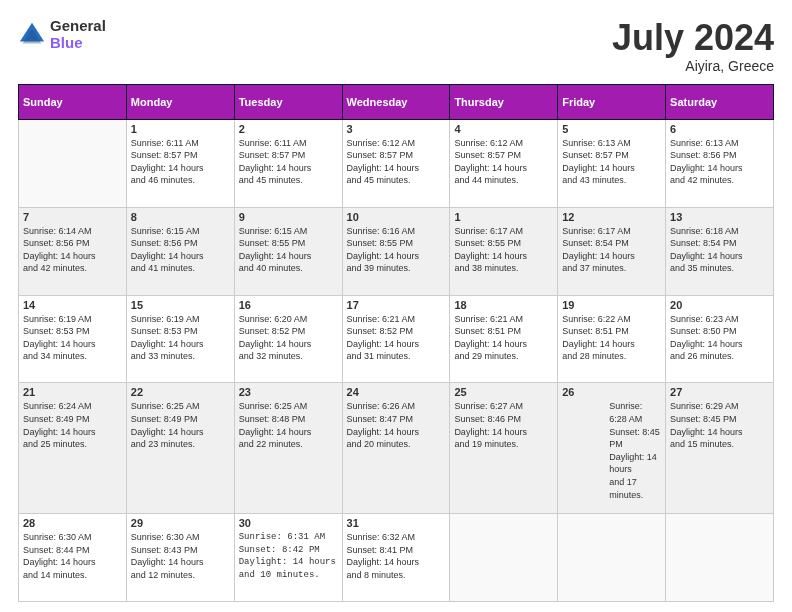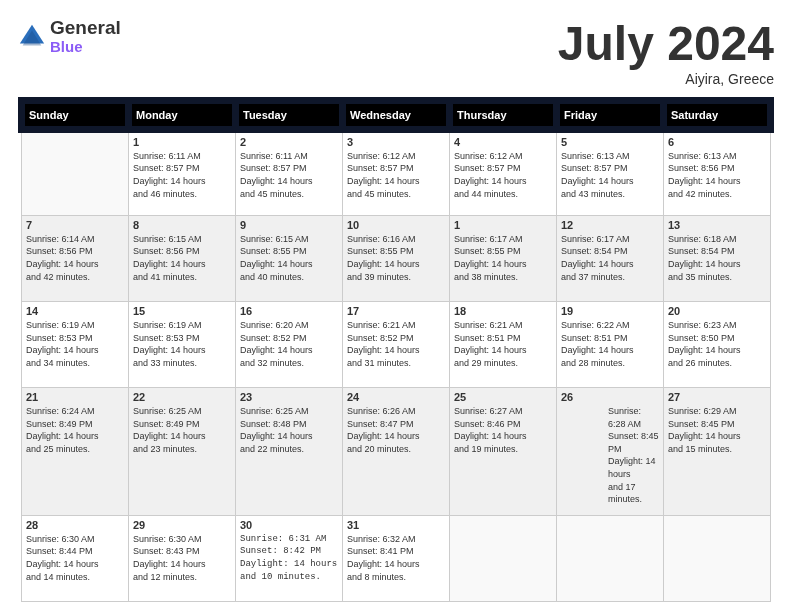--- a/index.html
+++ b/index.html
@@ -27,61 +27,61 @@
       display: flex;
       align-items: center;
       gap: 4px;
     }
     .logo-text {
       display: flex;
       flex-direction: column;
       line-height: 1.1;
     }
     .logo-general {
-      font-size: 19px;
+      font-size: 15px;
       font-weight: bold;
       color: #333;
     }
     .logo-blue {
       font-size: 15px;
       font-weight: bold;
       color: #8b5cf6;
     }
     .logo-icon {
       width: 28px;
       height: 28px;
     }
     .title-area {
       text-align: right;
     }
     .month-title {
-      font-size: 48px;
+      font-size: 36px;
       font-weight: bold;
       color: #333;
       line-height: 1.1;
     }
     .subtitle {
       font-size: 14px;
       color: #333;
     }
     .calendar {
       flex: 1;
       border: 1px solid #ccc;
       border-collapse: collapse;
       width: 100%;
       table-layout: fixed;
     }
     .calendar th {
-      background-color: #000000;
+      background-color: #a21caf;
       color: white;
       font-size: 11px;
       font-weight: bold;
-      padding: 5px 4px;
+      padding: 11px 4px;
       text-align: left;
-      border: 7px solid #0f172a;
+      border: 1px solid #0f172a;
     }
     .calendar td {
       border: 1px solid #ccc;
       vertical-align: top;
       padding: 3px 4px;
       font-size: 9.5px;
       color: #333;
       height: 82px;
     }
     .calendar td.empty {

